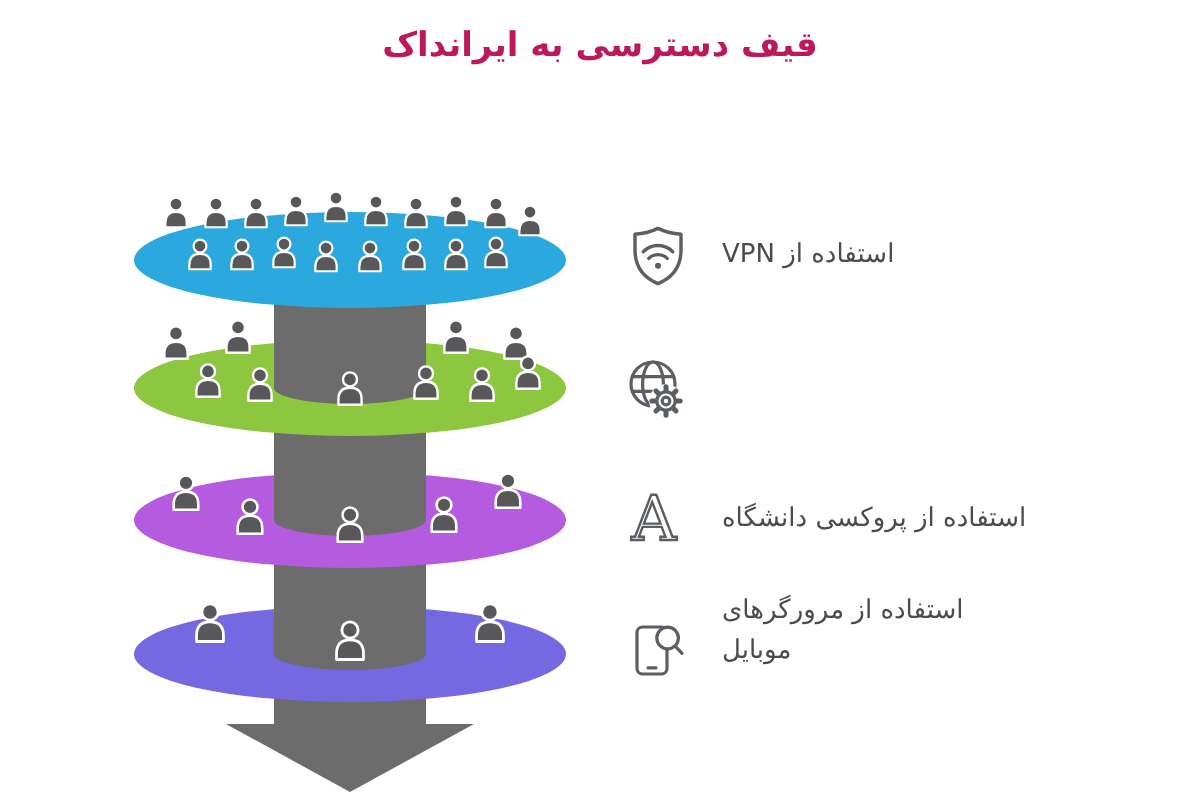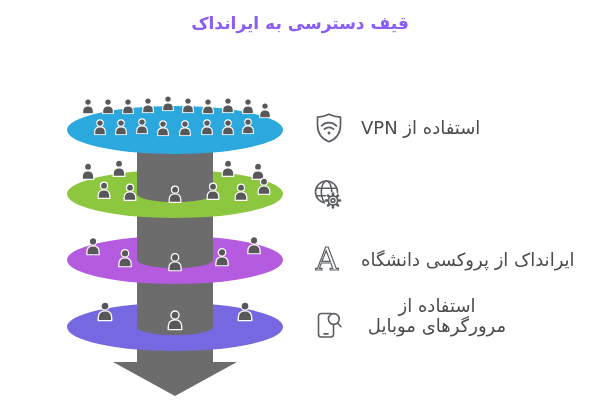--- a/index.html
+++ b/index.html
@@ -2,34 +2,34 @@
 <html lang="fa"><head>
 <meta charset="utf-8">
 <style>
   html,body{margin:0;padding:0;}
   body{
     width:600px;height:400px;position:relative;overflow:hidden;
     background:#ffffff;font-family:"DejaVu Sans",sans-serif;
   }
   .title{
     position:absolute;top:13px;left:0;right:0;text-align:center;
-    font-size:17px;font-weight:bold;color:#8b5cf6;direction:rtl;
+    font-size:17px;font-weight:bold;color:#be185d;direction:rtl;
     letter-spacing:.2px;
   }
   #funnel-svg{position:absolute;left:0;top:0;}
   .legend{position:absolute;left:0;top:0;width:600px;height:400px;}
   .legend-row{
     position:absolute;left:311px;display:flex;align-items:center;gap:14px;height:40px;
   }
   .licon{flex:0 0 36px;width:36px;height:36px;}
   .legend-label{
-    font-size:18px;color:#4b4b4d;direction:rtl;white-space:nowrap;line-height:18px;
+    font-size:13px;color:#4b4b4d;direction:rtl;white-space:nowrap;line-height:18px;
   }
   .legend-label.wrap{
-    white-space:normal;width:152px;text-align:center;line-height:20px;
+    white-space:normal;width:152px;text-align:left;line-height:20px;
     position:relative;top:-9px;
   }
   svg{display:block;}
 </style>
 </head>
 <body>
 
 <div class="title">قیف دسترسی به ایرانداک</div>
 
 <svg id="funnel-svg" width="600" height="400" viewBox="0 0 600 400">
@@ -120,21 +120,21 @@
         <circle r="4.6" fill="#FFFFFF"></circle>
         <circle r="1.9"></circle>
       </g>
     </svg>
   </div>
 
   <div class="legend-row" style="top:240px">
     <svg class="licon" viewBox="0 0 36 36">
       <text x="16" y="28" text-anchor="middle" font-family="DejaVu Serif, serif" font-size="31" fill="#FFFFFF" stroke="#5B5E63" stroke-width="1.2">A</text>
     </svg>
-    <div class="legend-label">ایرانداک از پروکسی دانشگاه</div>
+    <div class="legend-label">استفاده از پروکسی دانشگاه</div>
   </div>
 
   <div class="legend-row" style="top:303px;height:44px">
     <svg class="licon" viewBox="0 0 36 36" fill="none" stroke="#5B5E63" stroke-width="1.6" stroke-linecap="round" stroke-linejoin="round">
       <rect x="7.5" y="6.5" width="15" height="23.5" rx="2.8"></rect>
       <path d="M13,26.9 H17"></path>
       <circle cx="22.8" cy="12" r="5.4" fill="#FFFFFF"></circle>
       <path d="M26.7,16.2 L30,19.7"></path>
     </svg>
     <div class="legend-label wrap">استفاده از مرورگرهای موبایل</div>

